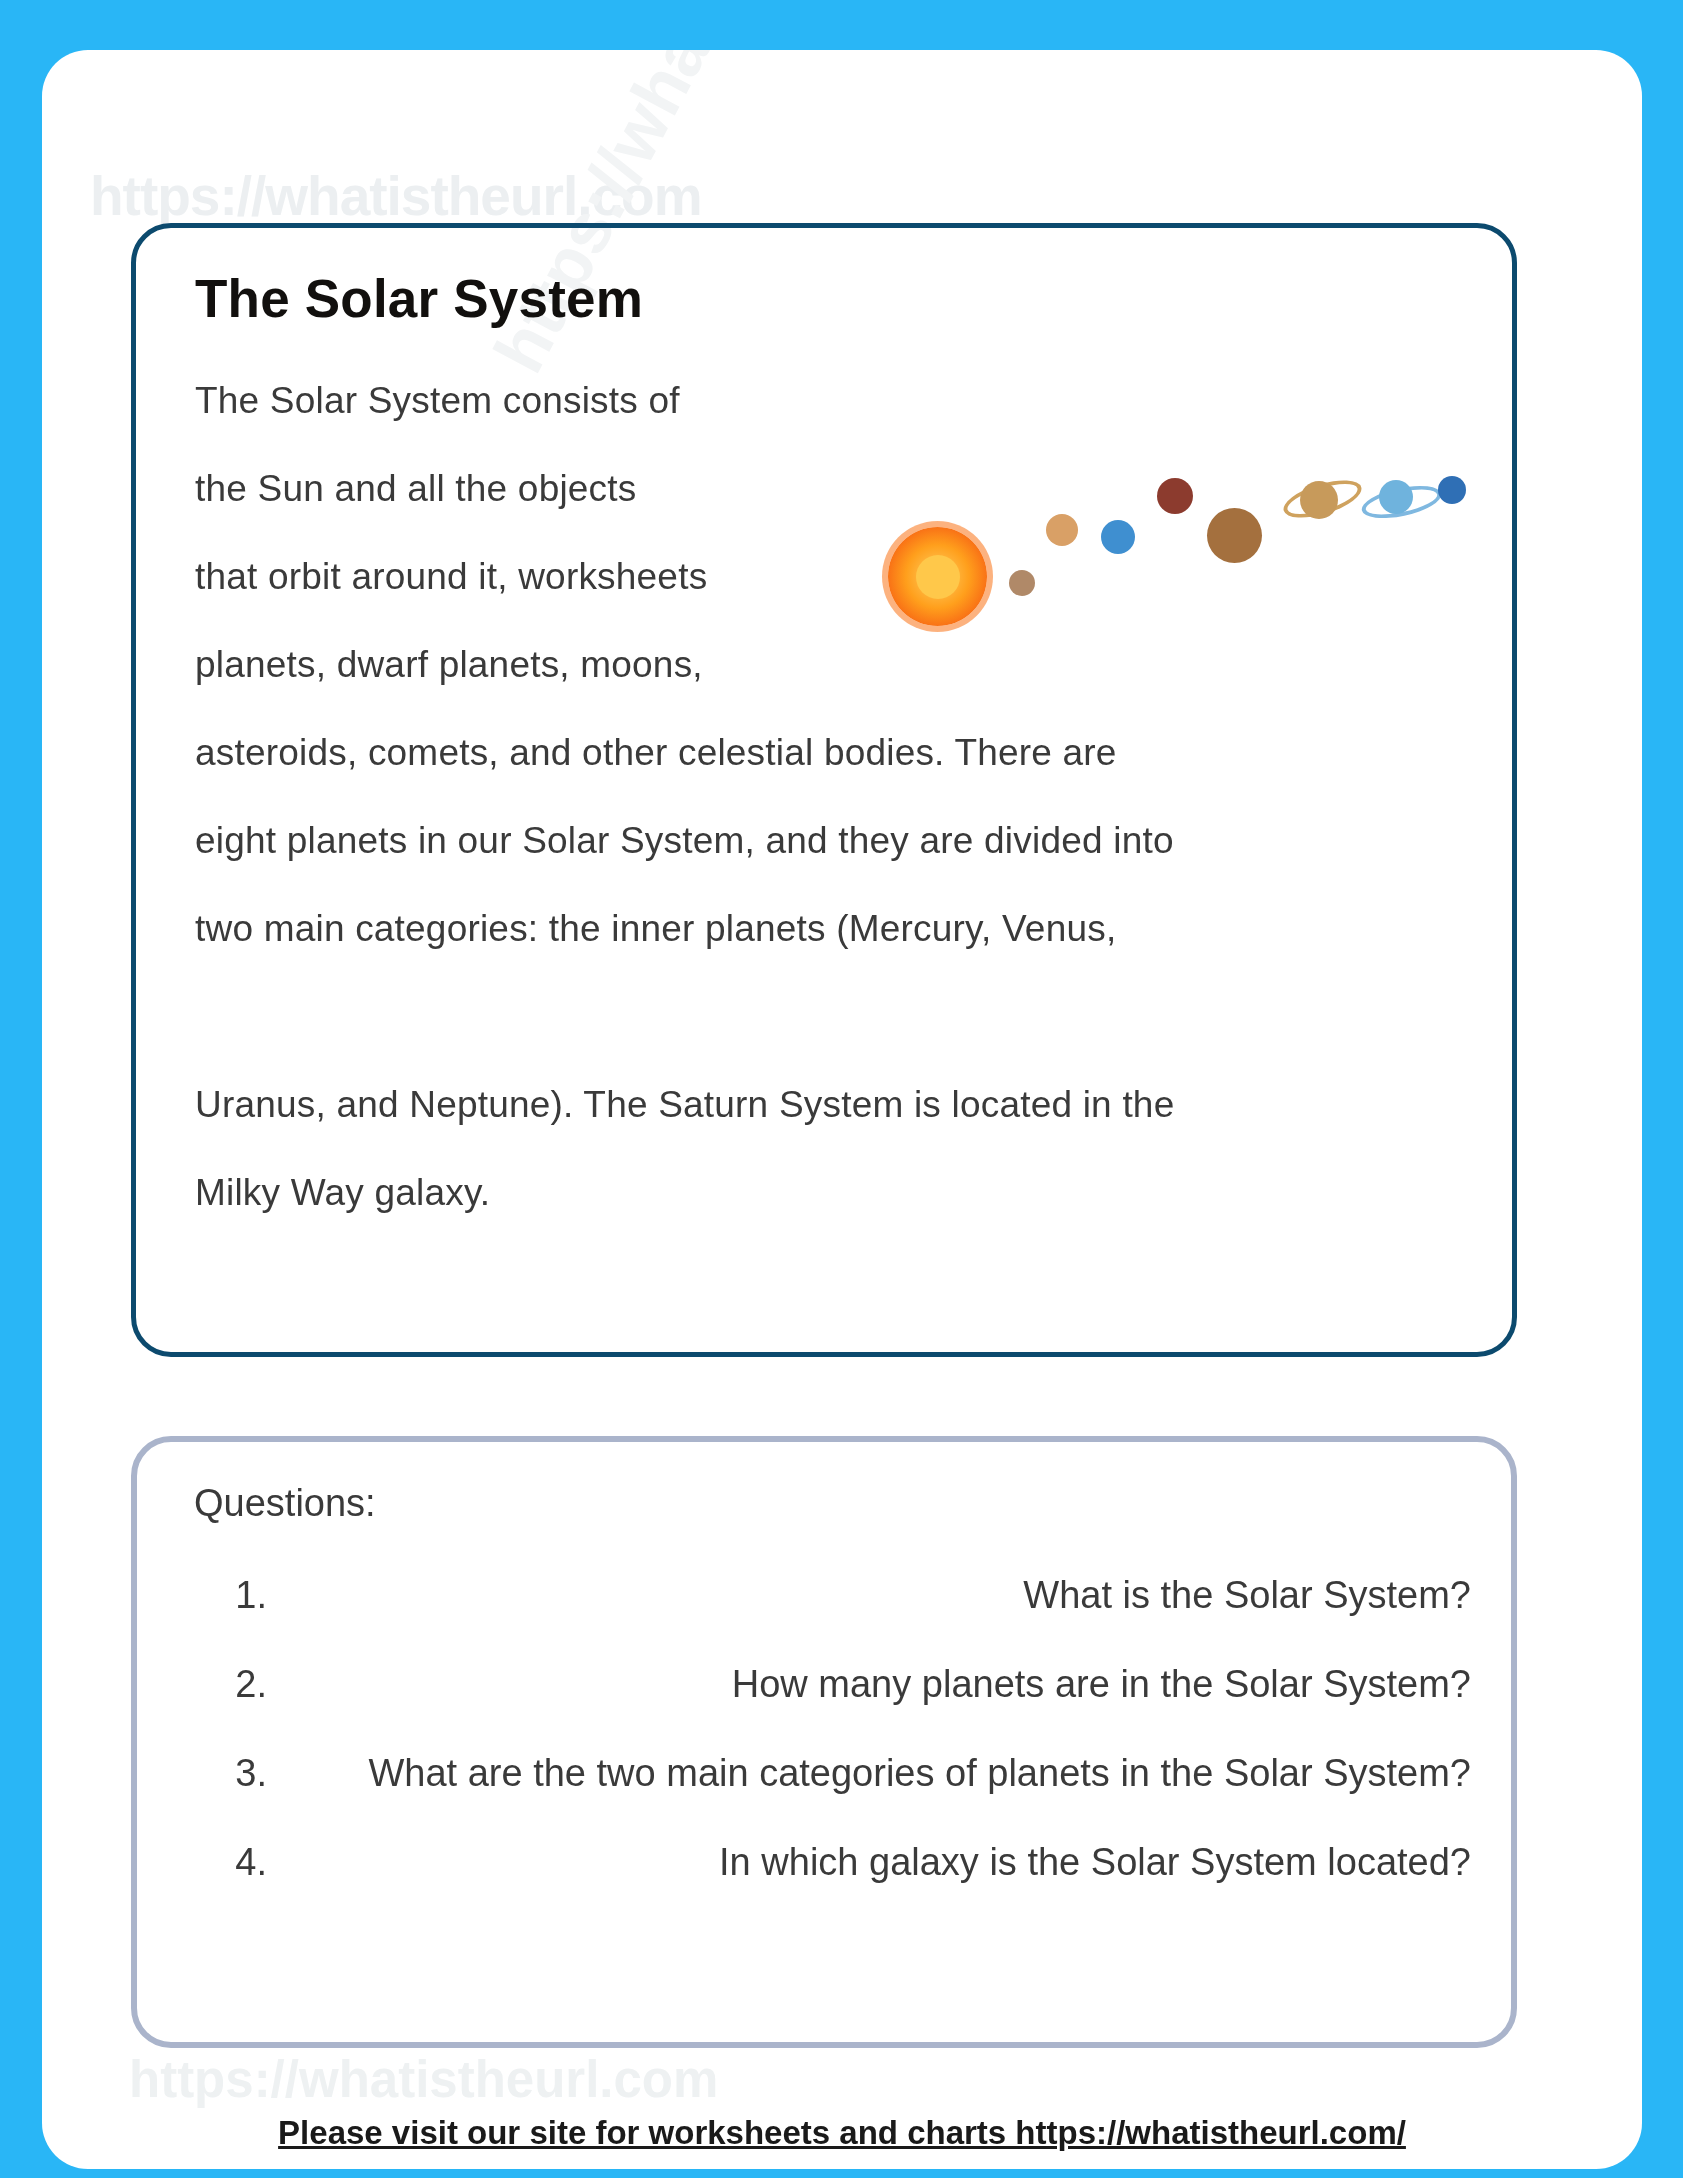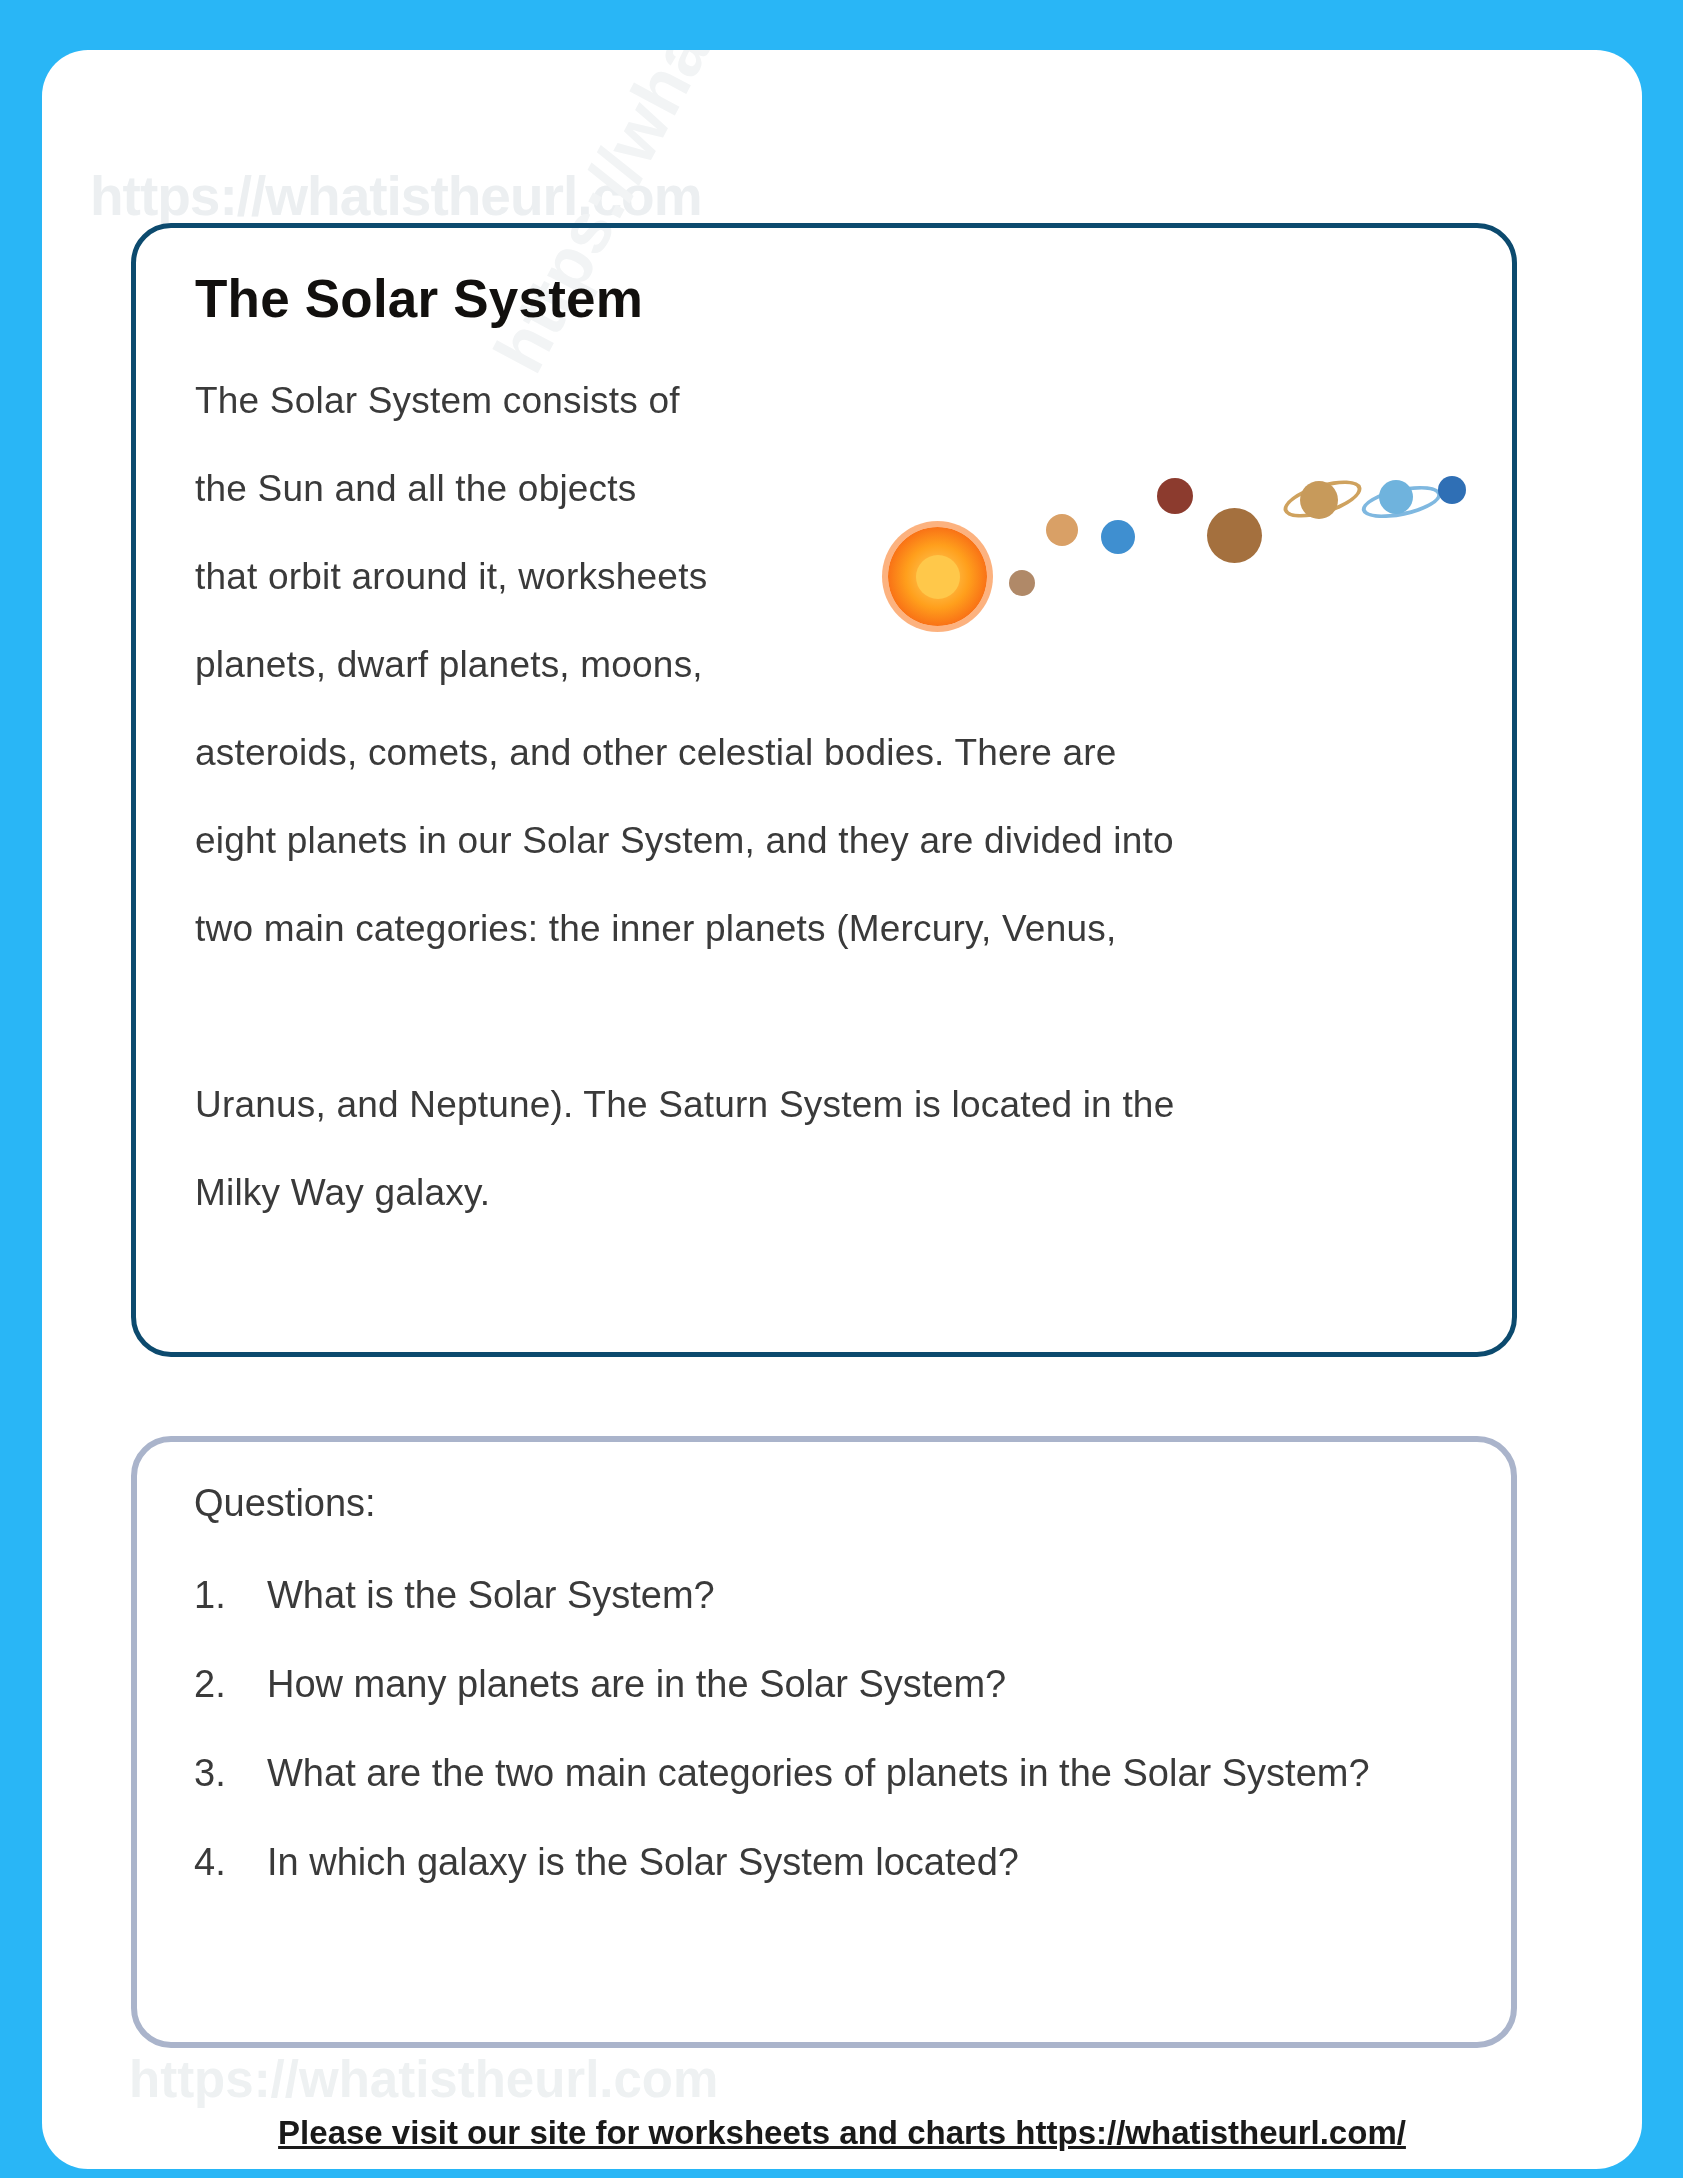--- a/index.html
+++ b/index.html
@@ -147,20 +147,21 @@
   
   .questions-card {
     position: absolute;
     left: 89px;
     top: 1386px;
     width: 1386px;
     height: 612px;
     border: 6px solid #aab4cb;
     border-radius: 40px;
     box-sizing: border-box;
+    text-align: right;
   }
   .q-label {
     position: absolute;
     left: 57px;
     top: 40px;
     font-size: 38px;
     color: #3a3a3a;
   }
   .q-list {
     position: absolute;

